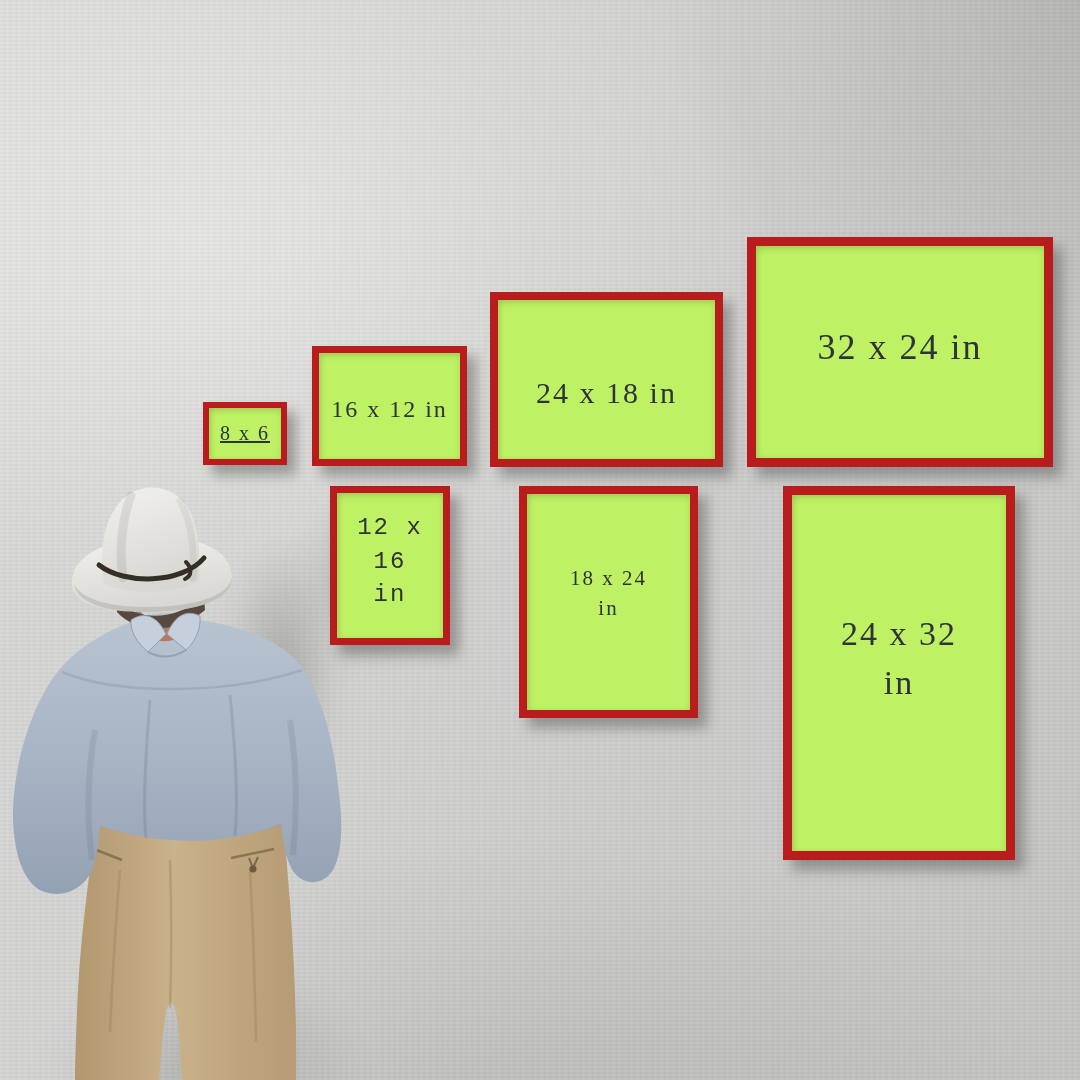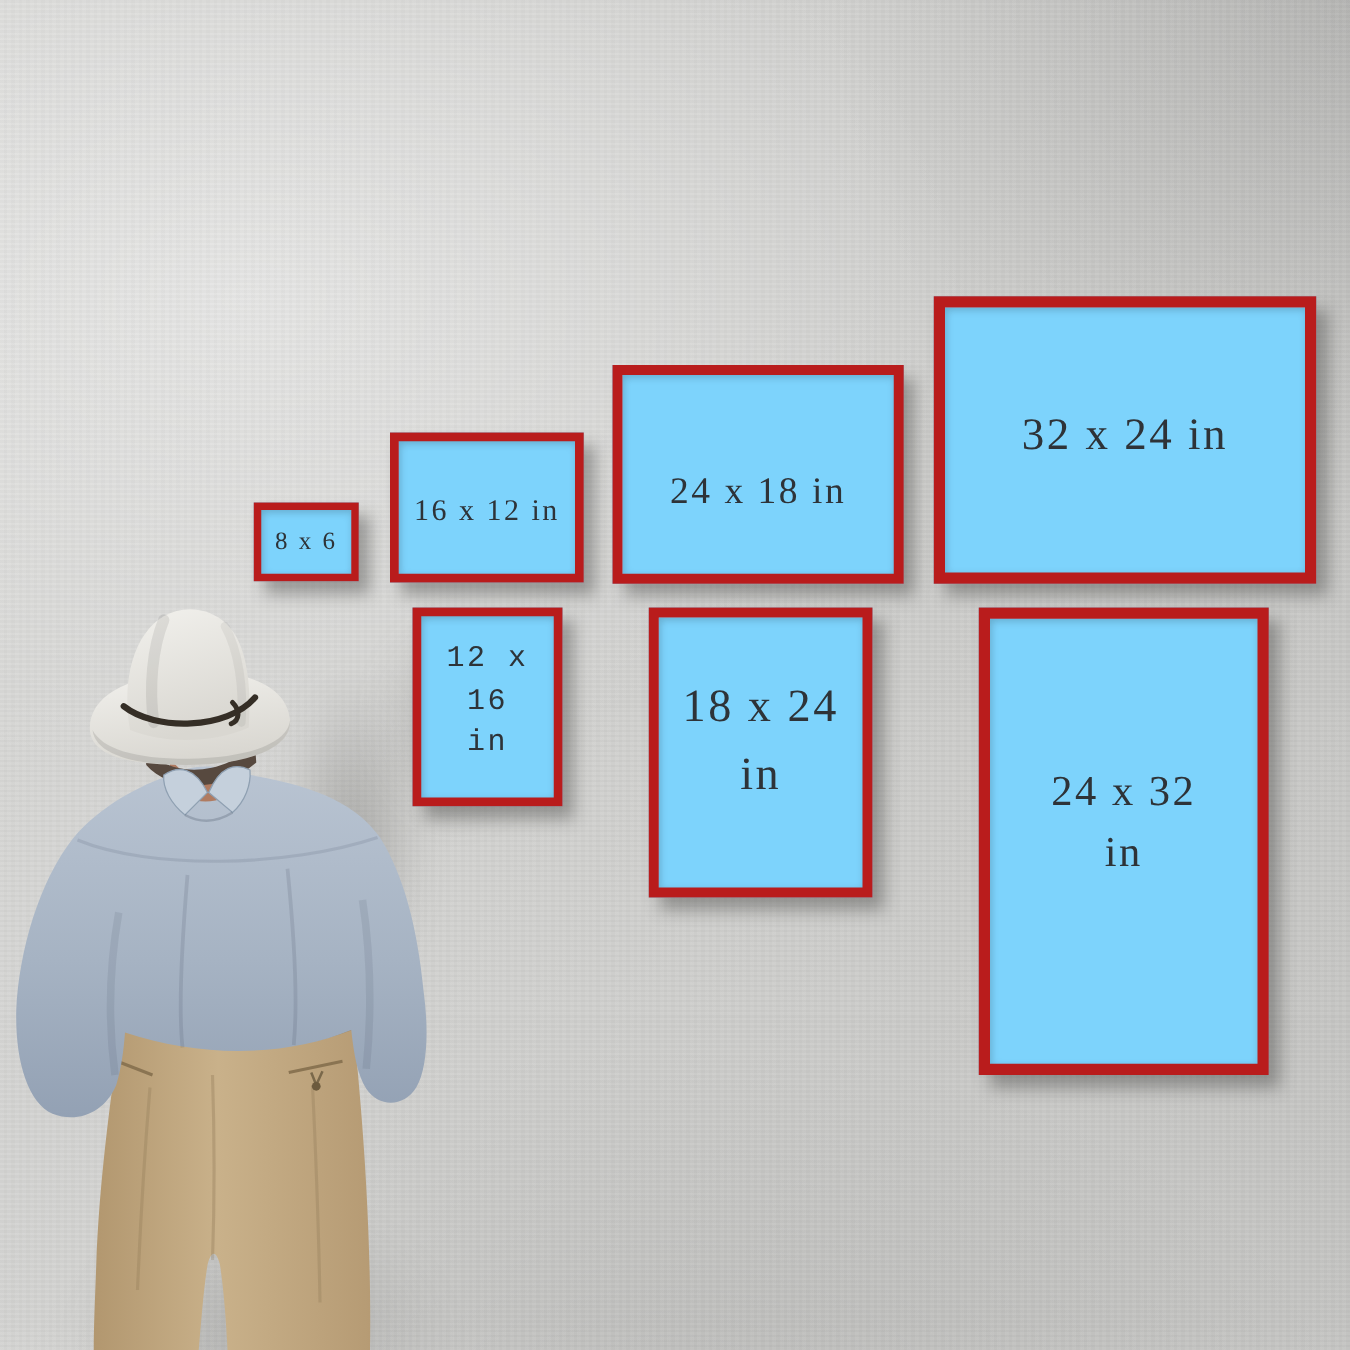--- a/index.html
+++ b/index.html
@@ -25,36 +25,36 @@
   
   .wall-shadow{position:absolute;border-radius:50%;filter:blur(13px);}
   .wall-shadow.a{left:226px;top:538px;width:112px;height:268px;
     background:radial-gradient(closest-side, rgba(105,105,103,.40), rgba(105,105,103,0));}
   .wall-shadow.b{left:300px;top:492px;width:130px;height:170px;
     background:radial-gradient(closest-side, rgba(115,115,113,.32), rgba(115,115,113,0));}
   .wall-shadow.c{left:60px;top:960px;width:300px;height:220px;
     background:radial-gradient(closest-side, rgba(100,100,98,.25), rgba(100,100,98,0));}
   
   .frame{
-    position:absolute;box-sizing:border-box;background:#7dd3fc;
+    position:absolute;box-sizing:border-box;background:#bef264;
     border:6px solid #b91c1c;
     box-shadow: inset 0 3px 6px rgba(0,0,0,.12), inset 3px 0 5px rgba(0,0,0,.07),
                 9px 10px 12px rgba(75,75,73,.45);
     display:flex;flex-direction:column;align-items:center;justify-content:center;
     color:#2e3338;text-align:center;
   }
   .frame .l1,.frame .l2{display:block;letter-spacing:2px;}
   .frame .l2:empty{display:none;}
-  .f-8x6  {left:203px;top:402px;width:84px; height:63px; font-size:20px;}
+  .f-8x6  {left:203px;top:402px;width:84px; height:63px; font-size:20px;text-decoration:underline;}
   .f-16x12{left:312px;top:346px;width:155px;height:120px;border-width:7px;font-size:24px;padding-top:6px;align-items:center;}
   .f-24x18{left:490px;top:292px;width:233px;height:175px;border-width:8px;font-size:30px;padding-top:27px;}
   .f-32x24{left:747px;top:237px;width:306px;height:230px;border-width:9px;font-size:36px;padding-bottom:10px;}
   .f-6x8  {left:211px;top:486px;width:71px; height:83px; font-size:20px;}
   .f-12x16{left:330px;top:486px;width:120px;height:159px;border-width:7px;font-size:24px;line-height:1.4;padding-bottom:8px;font-family:Liberation Mono, monospace;}
-  .f-18x24{left:519px;top:486px;width:179px;height:232px;border-width:8px;font-size:37px;line-height:1.45;padding-bottom:18px;}
+  .f-18x24{left:519px;top:486px;width:179px;height:232px;border-width:8px;font-size:21px;line-height:1.45;padding-bottom:18px;}
   .f-24x32{left:783px;top:486px;width:232px;height:374px;border-width:9px;font-size:34px;line-height:1.45;padding-bottom:30px;}
   
   .watermark{
     position:absolute;left:880px;top:970px;
     font-size:64px;font-weight:700;letter-spacing:5px;color:#27292b;line-height:1;
   }
   
   .man{position:absolute;left:0;top:0;}
 </style>
 </head>

